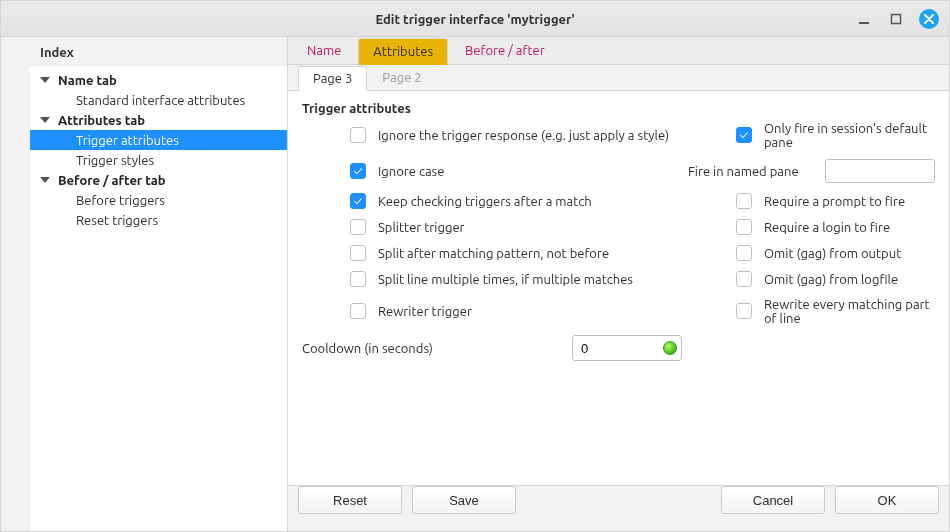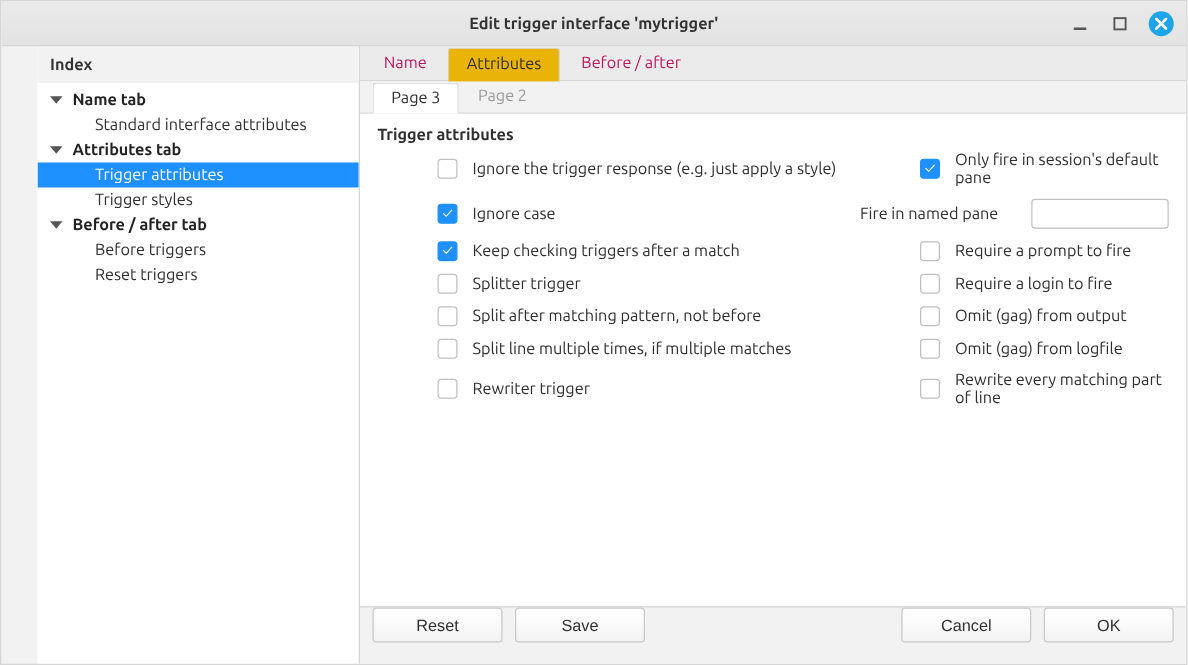--- a/index.html
+++ b/index.html
@@ -399,20 +399,27 @@
 
         <div class="check-row">
           <span class="cbox"></span>
           <span>Rewriter trigger</span>
         </div>
 
         <div class="check-row">
           <span class="cbox"></span>
           <span>Rewrite every matching part of line</span>
         </div>
+        <div class="inline-row">
+          <span style="flex:1">Cooldown (in seconds)</span>
+          <div class="spin">
+            <input type="text" value="0" style="">
+            <span class="dot"></span>
+          </div>
+        </div>
 
       </div>
     </div>
 
     <div class="button-bar">
       <button class="btn">Reset</button>
       <button class="btn">Save</button>
       <div class="spacer"></div>
       <button class="btn">Cancel</button>
       <button class="btn">OK</button>

